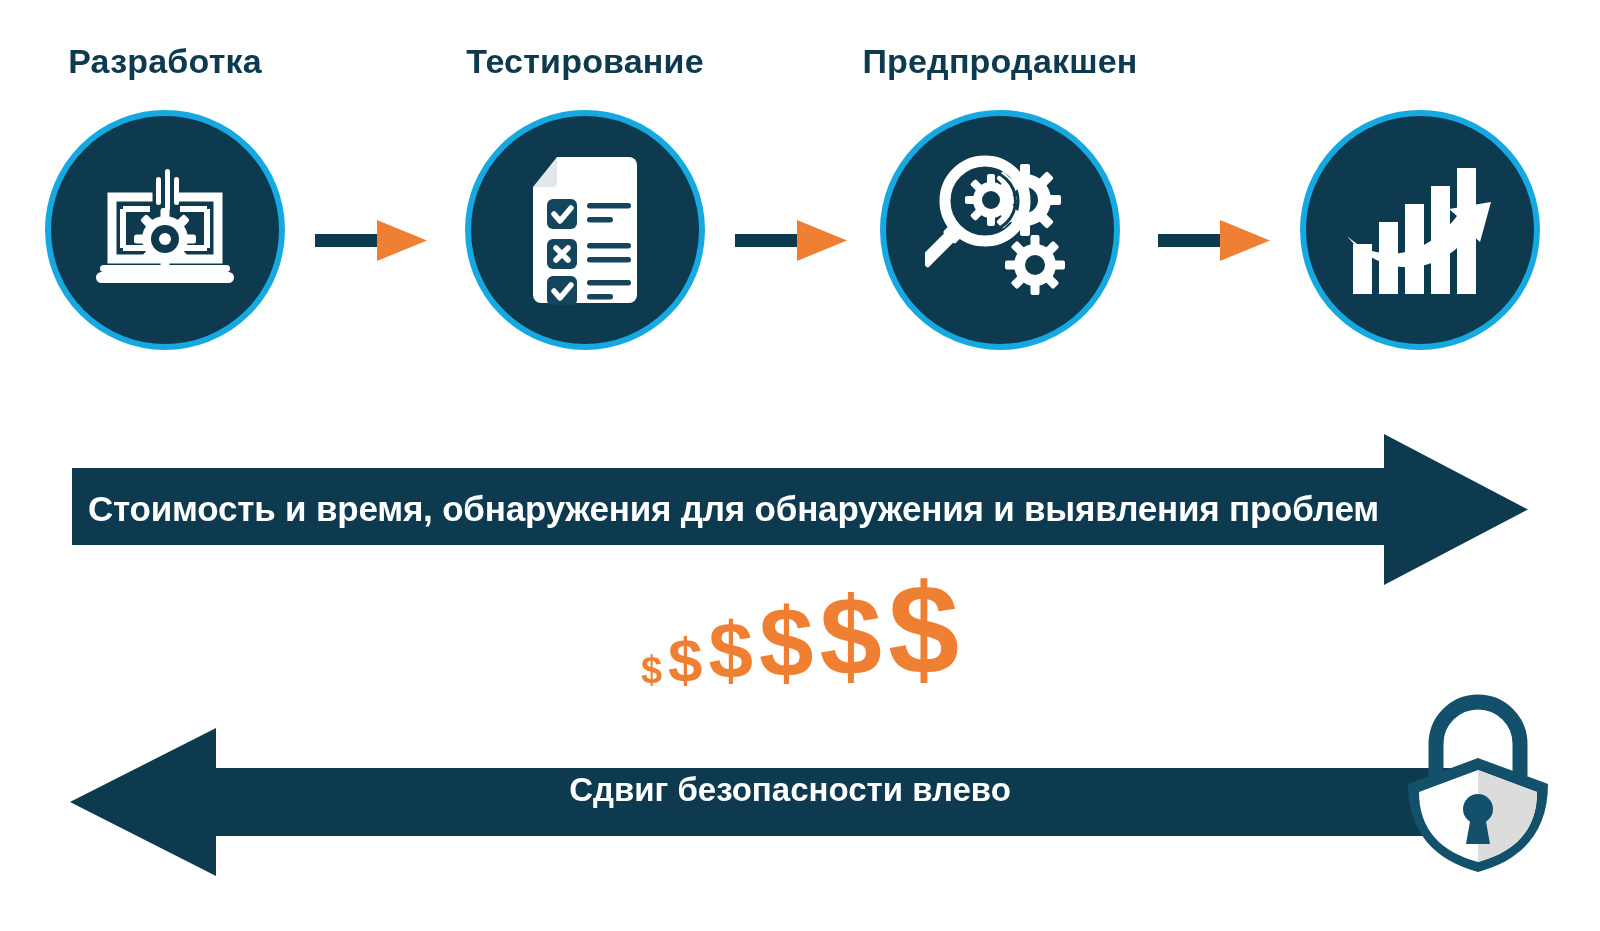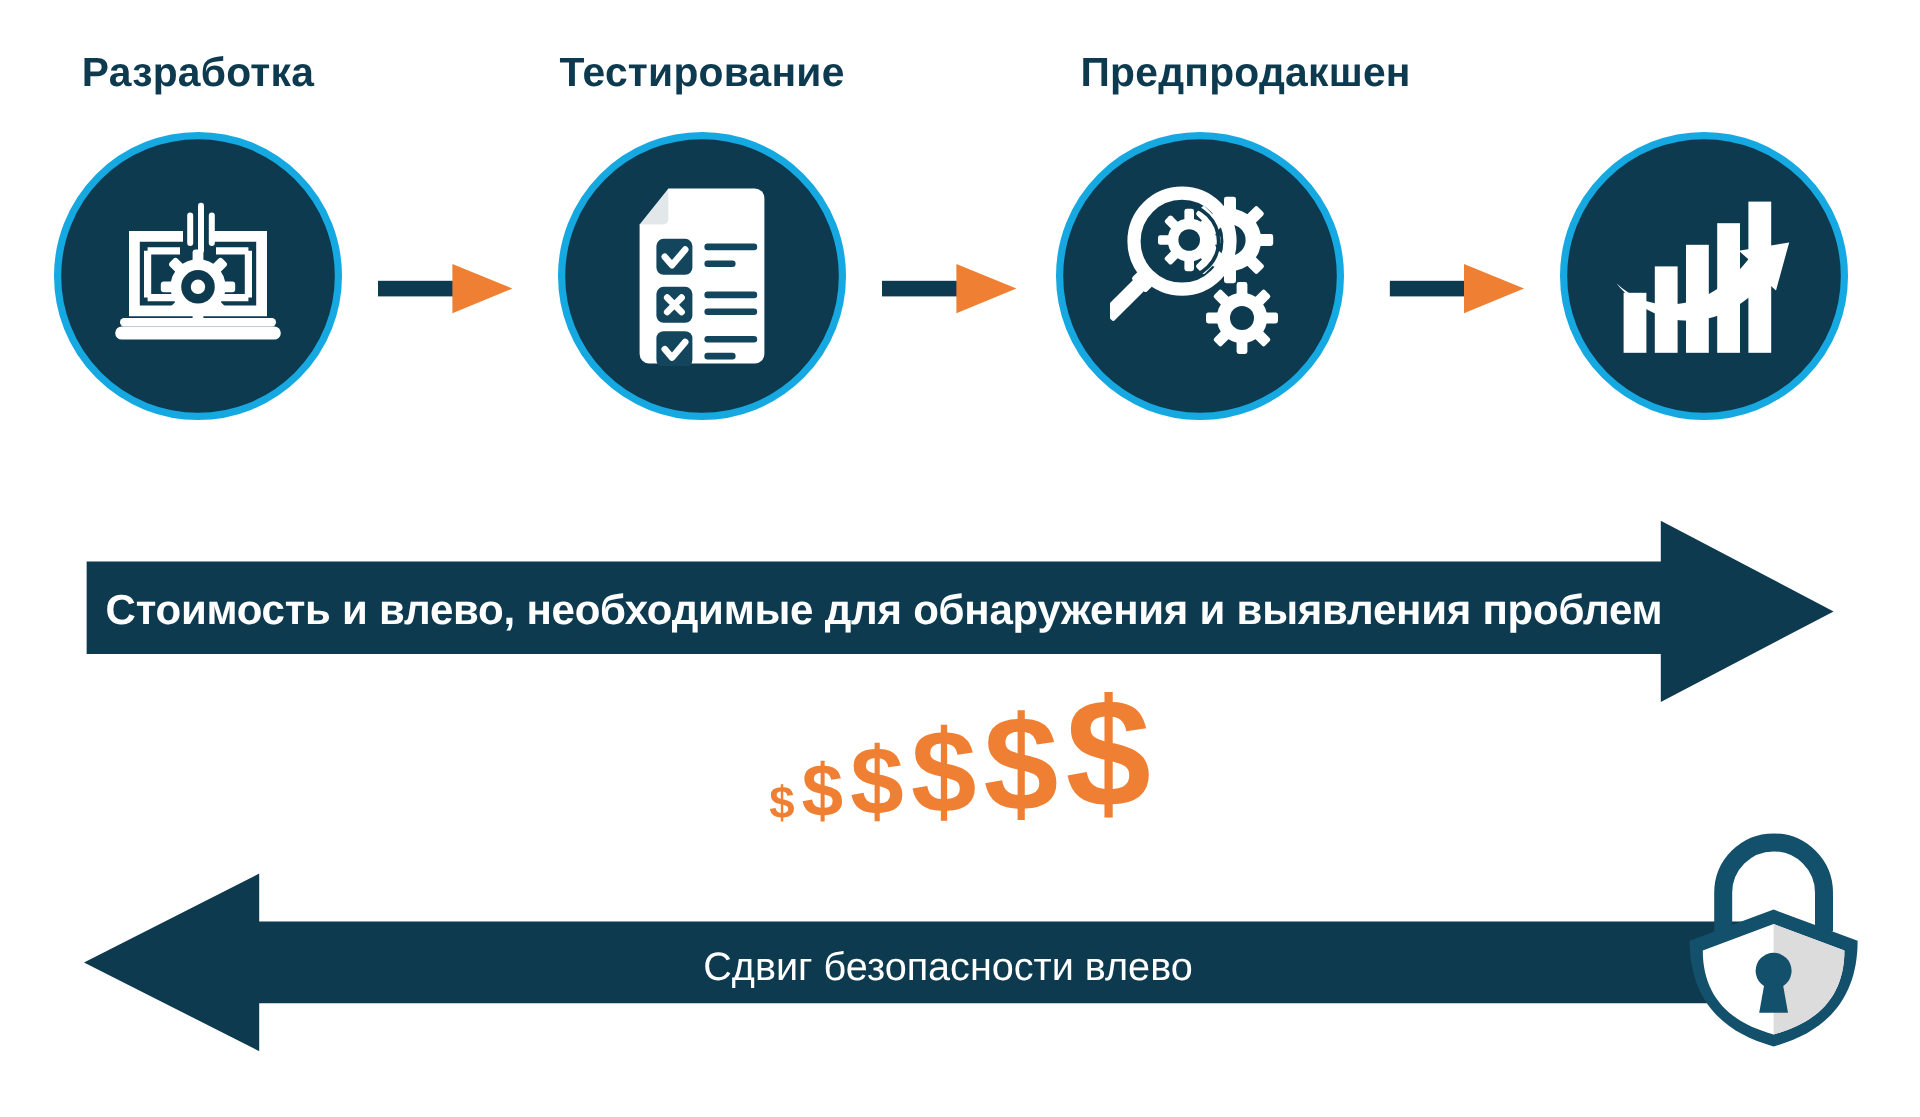--- a/index.html
+++ b/index.html
@@ -80,43 +80,43 @@
   }
 
   
   .bottom-arrow{
     position:absolute;
     left:70px;top:726px;
     width:1390px;height:152px;
   }
   .bottom-arrow-text{
     position:absolute;
-    left:250px;top:776px;
+    left:250px;top:760px;
     width:1080px;height:60px;
     display:flex;align-items:center;justify-content:center;
-    font-size:33px;font-weight:normal;
+    font-size:33px;font-weight:bold;
     color:#ffffff;
     white-space:nowrap;
   }
 
   
   .lock-icon{
     position:absolute;
     left:1398px;top:692px;
     width:160px;height:182px;
   }
 </style>
 </head>
 <body>
 
 <div class="stage">
 
   <div class="stage-label" style="left:-5px;">Разработка</div>
   <div class="stage-label" style="left:415px;text-align:center;">Тестирование</div>
-  <div class="stage-label" style="left:868px;">Предпродакшен</div>
+  <div class="stage-label" style="left:830px;">Предпродакшен</div>
 
   <div class="node-circle" style="left:45px;">
     <span>
       <svg width="150" height="130" viewBox="0 0 150 130" fill="none">
 
         <path d="M22 32 h36 M92 32 h36 M22 32 v62 M128 32 v62 M22 94 h106" stroke="#ffffff" stroke-width="9" stroke-linecap="square" fill="none"></path>
 
         <path d="M33 44 h27 M90 44 h27 M33 44 v39 M117 44 v39 M33 83 h84" stroke="#ffffff" stroke-width="6" fill="none"></path>
 
         <rect x="10" y="100" width="130" height="7" rx="3.5" fill="#ffffff"></rect>
@@ -266,21 +266,21 @@
         <path d="M2 76 C32 104 78 100 112 56 L104 49 L146 42 L135 82 L126 74 C88 120 34 116 2 76 Z" fill="#ffffff"></path>
       </svg>
     </span>
   </div>
 
   <div class="top-arrow">
     <svg width="1458" height="155" viewBox="0 0 1458 155" preserveAspectRatio="none">
       <polygon points="0,36 1312,36 1312,2 1456,77.5 1312,153 1312,113 0,113" fill="#0d3a4f"></polygon>
     </svg>
   </div>
-  <div class="top-arrow-text">Стоимость и влево, необходимые для обнаружения и выявления проблем</div>
+  <div class="top-arrow-text">Стоимость и время, обнаружения для обнаружения и выявления проблем</div>
 
   <div class="dollar-row">
     <span class="dollar" style="font-size:38px;">$</span>
     <span class="dollar" style="font-size:62px;">$</span>
     <span class="dollar" style="font-size:80px;">$</span>
     <span class="dollar" style="font-size:98px;">$</span>
     <span class="dollar" style="font-size:112px;">$</span>
     <span class="dollar" style="font-size:128px;">$</span>
   </div>
 

